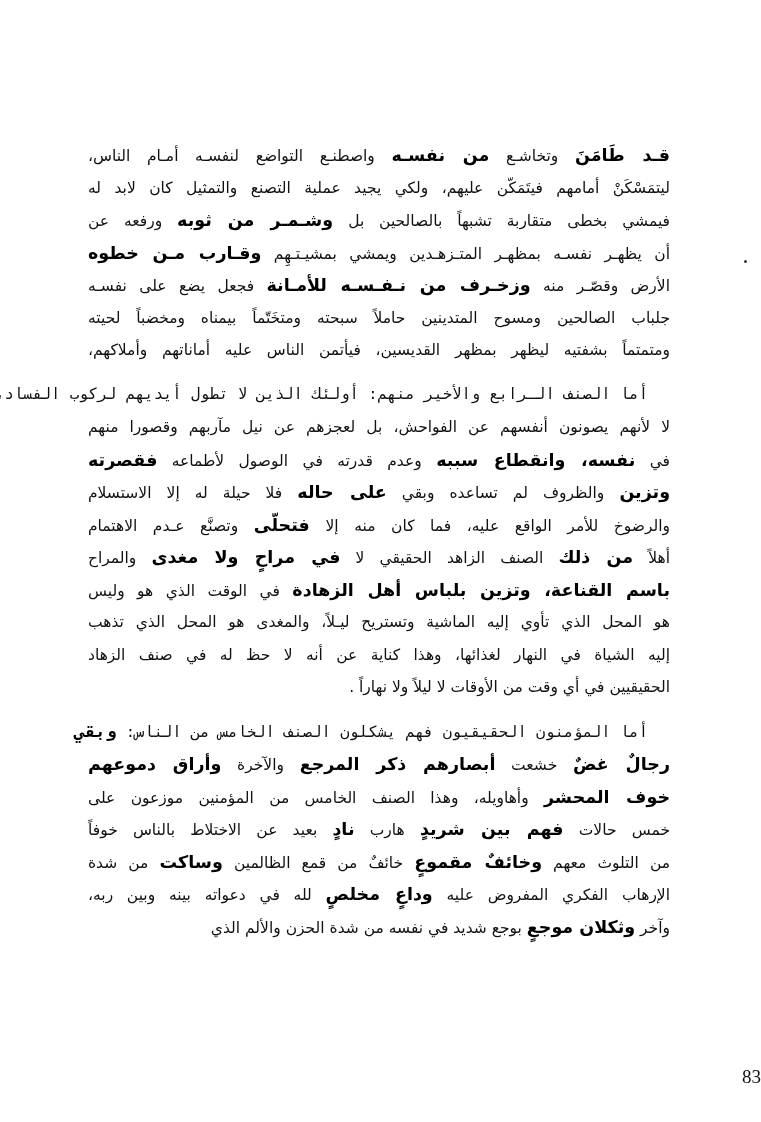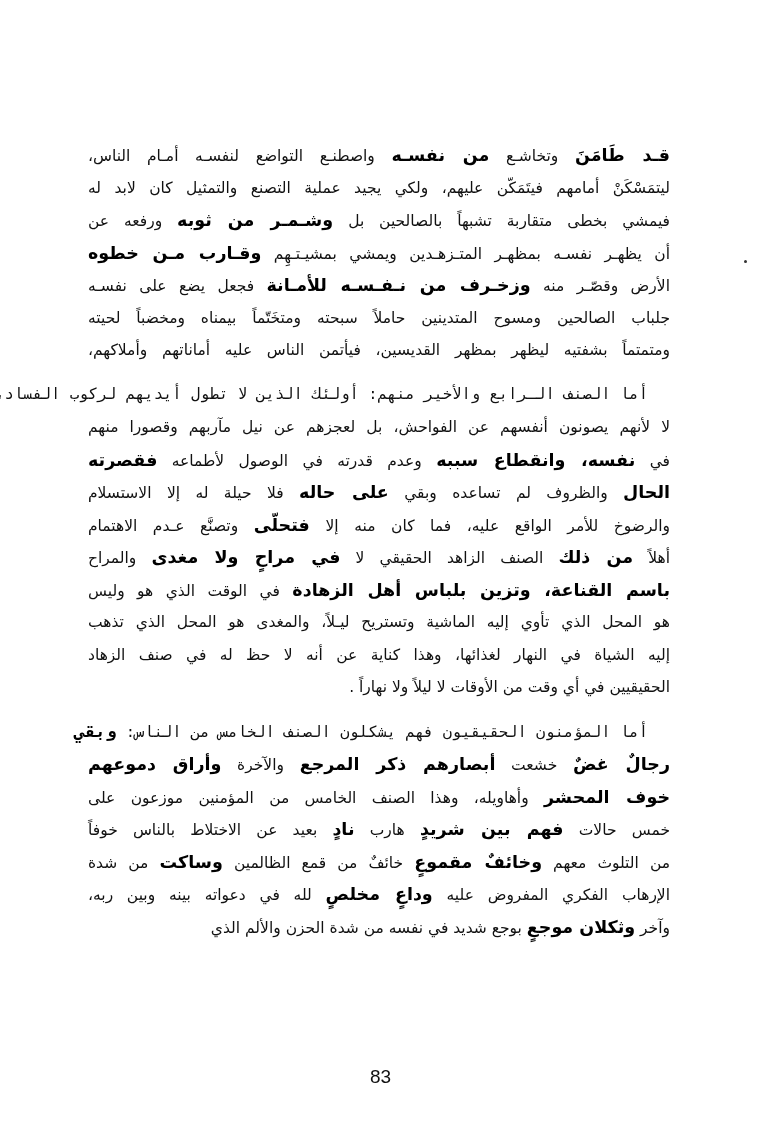--- a/index.html
+++ b/index.html
@@ -59,22 +59,22 @@
       width: 3px;
       height: 3px;
       border-radius: 50%;
       background: #333;
     }
     .page-number {
       position: absolute;
       left: 0;
       width: 761px;
       top: 1066px;
-      text-align: center;
-      font-family: Liberation Sans, sans-serif;
+      text-align: right;
+      font-family: Liberation Serif, serif;
       font-size: 19px;
       color: #111;
     }
   </style>
 </head>
 <body>
 
 <div class="page">
   <div class="para">
       <span class="line"><b class="em">قـد طَامَنَ</b><span> وتخاشـع </span><b class="em">من نفسـه</b><span> واصطنـع التواضع لنفسـه أمـام الناس،</span></span>
@@ -83,21 +83,21 @@
       <span class="line"><span>أن يظهـر نفسـه بمظهـر المتـزهـدين ويمشي بمشيـتـهِم </span><b class="em">وقـارب مـن خطوه</b></span>
       <span class="line"><span>الأرض وقصّـر منه </span><b class="em">وزخـرف من نـفـسـه للأمـانة</b><span> فجعل يضع على نفسـه</span></span>
       <span class="line"><span>جلباب الصالحين ومسوح المتدينين حاملاً سبحته ومتخَتّماً بيمناه ومخضباً لحيته</span></span>
       <span class="line"><span>ومتمتماً بشفتيه ليظهر بمظهر القديسين، فيأتمن الناس عليه أماناتهم وأملاكهم،</span></span>
     </div>
   <div class="para-gap"></div>
   <div class="para">
       <span class="line indent"><span>أما الصنف الـرابع والأخير منهم: أولئك الذين لا تطول أيديهم لركوب الفساد،</span></span>
       <span class="line"><span>لا لأنهم يصونون أنفسهم عن الفواحش، بل لعجزهم عن نيل مآربهم وقصورا منهم</span></span>
       <span class="line"><span>في </span><b class="em">نفسه، وانقطاع سببه</b><span> وعدم قدرته في الوصول لأطماعه </span><b class="em">فقصرته</b></span>
-      <span class="line"><b class="em">الحال</b><span> والظروف لم تساعده وبقي </span><b class="em">على حاله</b><span> فلا حيلة له إلا الاستسلام</span></span>
+      <span class="line"><b class="em">وتزين</b><span> والظروف لم تساعده وبقي </span><b class="em">على حاله</b><span> فلا حيلة له إلا الاستسلام</span></span>
       <span class="line"><span>والرضوخ للأمر الواقع عليه، فما كان منه إلا </span><b class="em">فتحلّى</b><span> وتصنَّع عـدم الاهتمام</span></span>
       <span class="line"><span>أهلاً </span><b class="em">من ذلك</b><span> الصنف الزاهد الحقيقي لا </span><b class="em">في مراحٍ ولا مغدى</b><span> والمراح</span></span>
       <span class="line"><b class="em">باسم القناعة، وتزين بلباس أهل الزهادة</b><span> في الوقت الذي هو وليس</span></span>
       <span class="line"><span>هو المحل الذي تأوي إليه الماشية وتستريح ليـلاً، والمغدى هو المحل الذي تذهب</span></span>
       <span class="line"><span>إليه الشياة في النهار لغذائها، وهذا كناية عن أنه لا حظ له في صنف الزهاد</span></span>
       <span class="line last"><span>الحقيقيين في أي وقت من الأوقات لا ليلاً ولا نهاراً .</span></span>
     </div>
   <div class="para-gap"></div>
   <div class="para">
       <span class="line indent"><span>أما المؤمنون الحقيقيون فهم يشكلون الصنف الخامس من الناس: </span><b class="em">وبقي</b></span>

